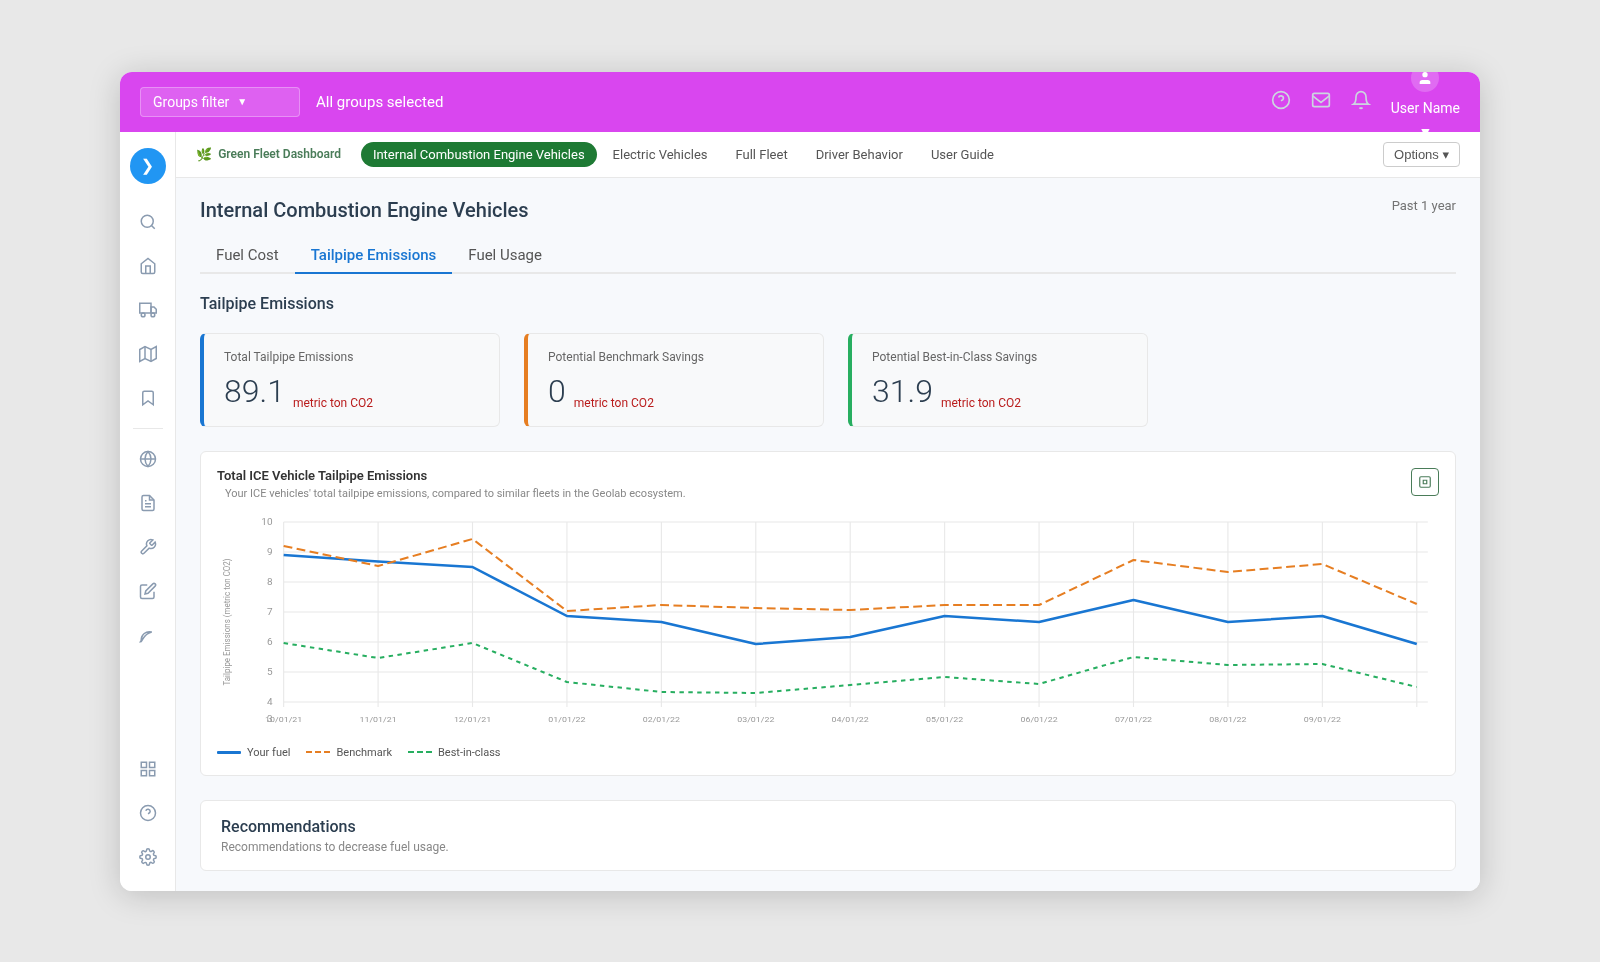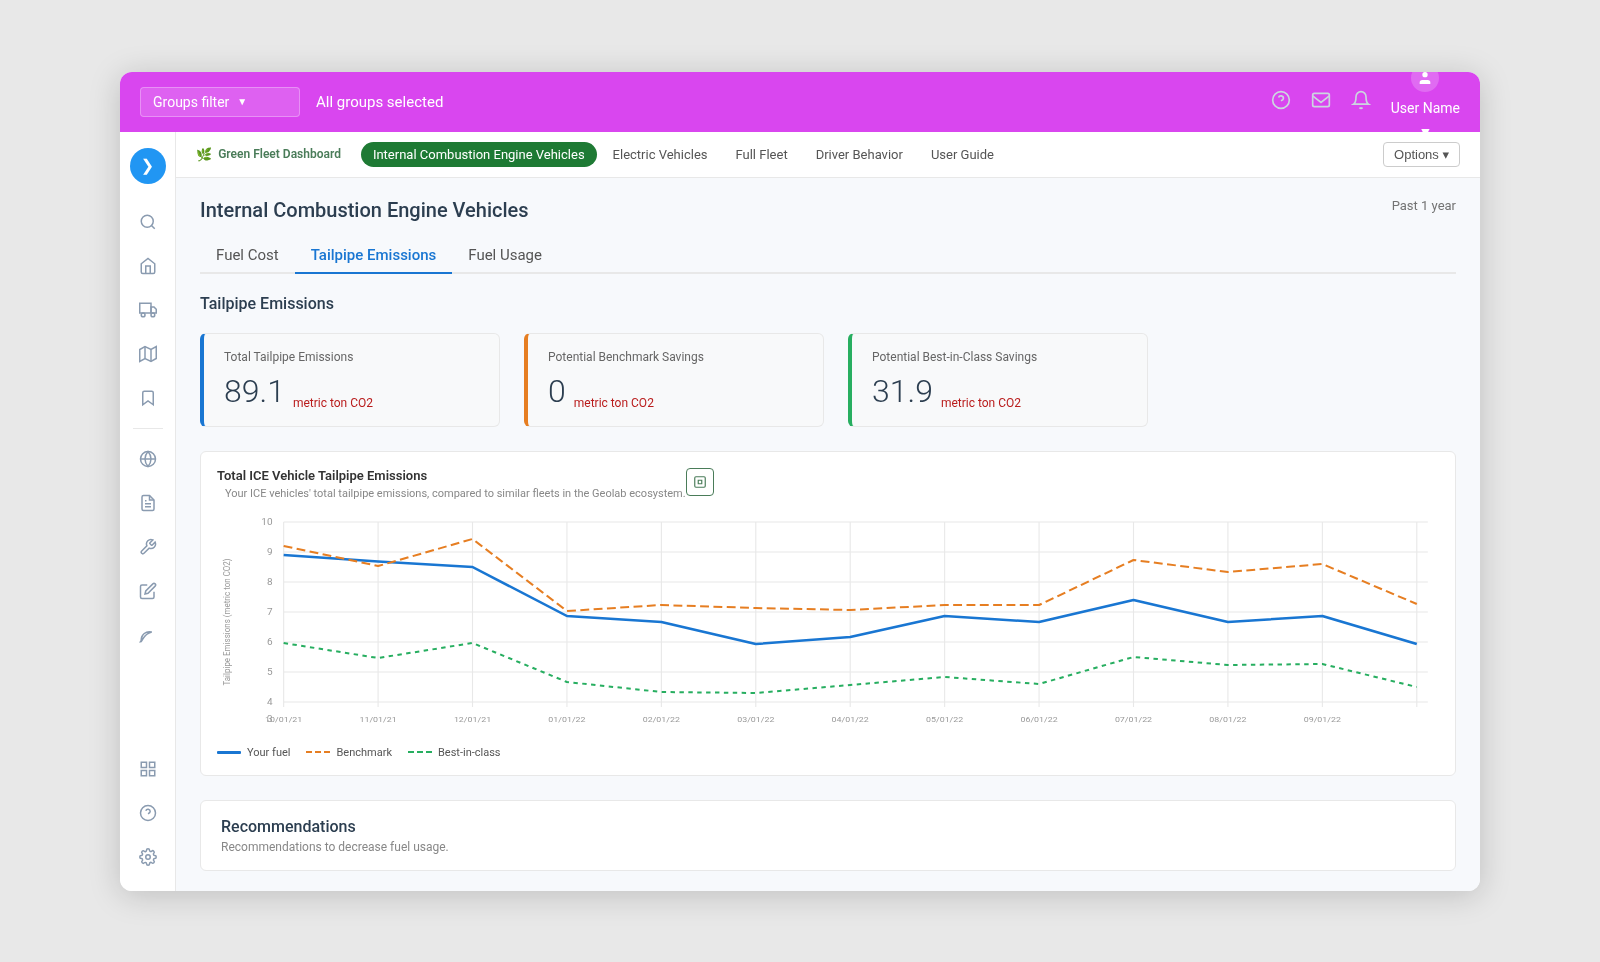--- a/index.html
+++ b/index.html
@@ -48,21 +48,21 @@
     .metric-value { display: flex; align-items: flex-end; gap: 8px; }
     .metric-number { font-size: 32px; font-weight: 300; color: #2c3e50; }
     .metric-unit { font-size: 12px; color: #b91c1c; }
     .metric-border-blue { border-left: 4px solid #1976d2; }
     .metric-border-orange { border-left: 4px solid #e67e22; }
     .metric-border-green { border-left: 4px solid #27ae60; }
     
     .chart-container { background: #fff; border: 1px solid #e8e8e8; border-radius: 6px; padding: 16px; margin-bottom: 24px; }
     .chart-title { font-size: 13px; font-weight: 600; color: #333; margin-bottom: 4px; }
     .chart-subtitle { font-size: 11px; color: #888; margin-bottom: 12px; margin-left: 8px; }
-    .chart-header { display: flex; justify-content: flex-start; align-items: flex-start; }
+    .chart-header { display: flex; justify-content: space-between; align-items: flex-start; }
     .chart-icon-btn { width: 28px; height: 28px; border: 1px solid #4a7c59; border-radius: 4px; display: flex; align-items: center; justify-content: center; cursor: pointer; color: #4a7c59; font-size: 13px; }
     .chart-svg-area { width: 100%; height: 220px; }
     .chart-legend { display: flex; gap: 16px; margin-top: 10px; align-items: center; }
     .legend-item { display: flex; align-items: center; gap: 6px; font-size: 11px; color: #555; }
     .legend-line-solid { width: 24px; height: 3px; background: #1976d2; border-radius: 1px; }
     .legend-line-dashed { width: 24px; height: 0; border-top: 2px dashed #e67e22; }
     .legend-line-dotted { width: 24px; height: 0; border-top: 2px dashed #27ae60; }
     
     .recommendations-section { background: #fff; border: 1px solid #e8e8e8; border-radius: 6px; padding: 16px 20px; }
     .rec-title { font-size: 16px; font-weight: 500; color: #2c3e50; margin-bottom: 4px; }

